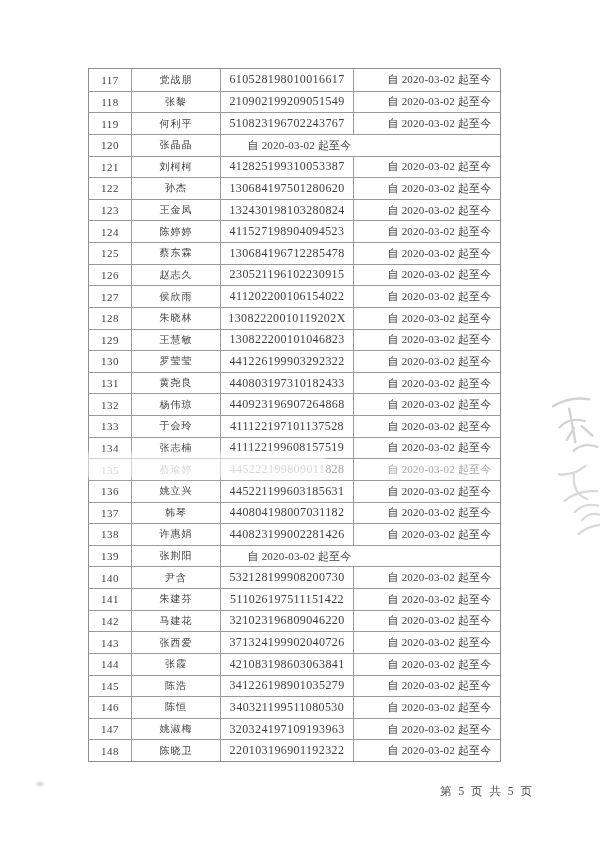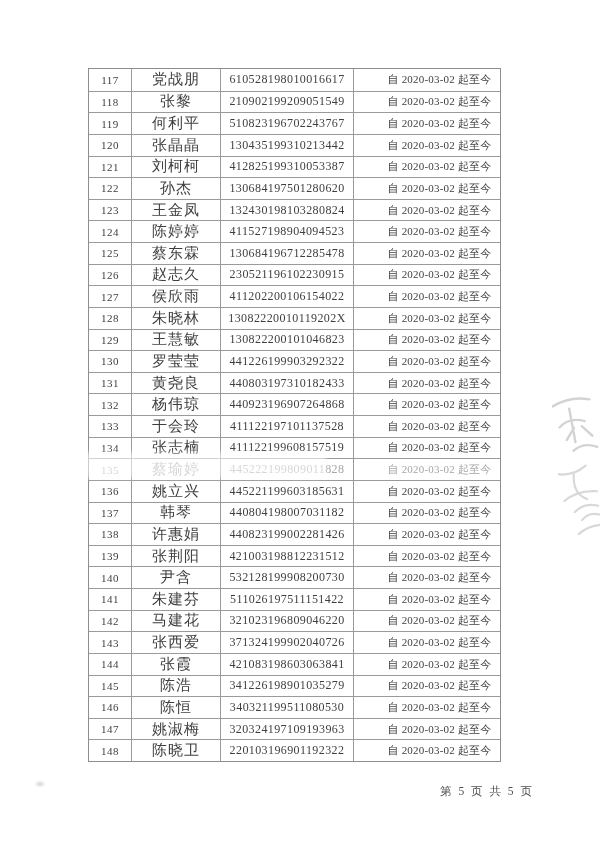--- a/index.html
+++ b/index.html
@@ -31,21 +31,21 @@
   .cell{
     display:flex;align-items:center;justify-content:center;
     color:#3e3e3e;
     border-left:1px solid #9a9a9a;
     box-sizing:border-box;
     overflow:hidden;
     white-space:nowrap;
   }
   .cell:first-child{border-left:none;}
   .c-no{font-size:11px;letter-spacing:.5px;}
-  .c-name{font-size:15px;letter-spacing:1px;}
+  .c-name{font-size:10px;letter-spacing:1px;}
   .c-id{font-size:12px;letter-spacing:.4px;}
   .c-dur{font-size:11px;letter-spacing:.2px;padding-left:25px;}
   
   .row.faded .cell{color:#a6a6a6;}
   .row.faded{filter:blur(.2px);}
   .fade-blob{
     position:absolute;left:56px;top:452px;
     width:270px;height:26px;
     background:rgba(255,255,255,.55);
     filter:blur(2px);
@@ -89,21 +89,20 @@
   </div>
       <div class="row">
     <div class="cell c-no">119</div>
     <div class="cell c-name">何利平</div>
     <div class="cell c-id">510823196702243767</div>
     <div class="cell c-dur">自 2020-03-02 起至今</div>
   </div>
       <div class="row">
     <div class="cell c-no">120</div>
     <div class="cell c-name">张晶晶</div>
-    <div class="cell c-id">130435199310213442</div>
     <div class="cell c-dur">自 2020-03-02 起至今</div>
   </div>
       <div class="row">
     <div class="cell c-no">121</div>
     <div class="cell c-name">刘柯柯</div>
     <div class="cell c-id">412825199310053387</div>
     <div class="cell c-dur">自 2020-03-02 起至今</div>
   </div>
       <div class="row">
     <div class="cell c-no">122</div>
@@ -203,21 +202,20 @@
   </div>
       <div class="row">
     <div class="cell c-no">138</div>
     <div class="cell c-name">许惠娟</div>
     <div class="cell c-id">440823199002281426</div>
     <div class="cell c-dur">自 2020-03-02 起至今</div>
   </div>
       <div class="row">
     <div class="cell c-no">139</div>
     <div class="cell c-name">张荆阳</div>
-    <div class="cell c-id">421003198812231512</div>
     <div class="cell c-dur">自 2020-03-02 起至今</div>
   </div>
       <div class="row">
     <div class="cell c-no">140</div>
     <div class="cell c-name">尹含</div>
     <div class="cell c-id">532128199908200730</div>
     <div class="cell c-dur">自 2020-03-02 起至今</div>
   </div>
       <div class="row">
     <div class="cell c-no">141</div>

